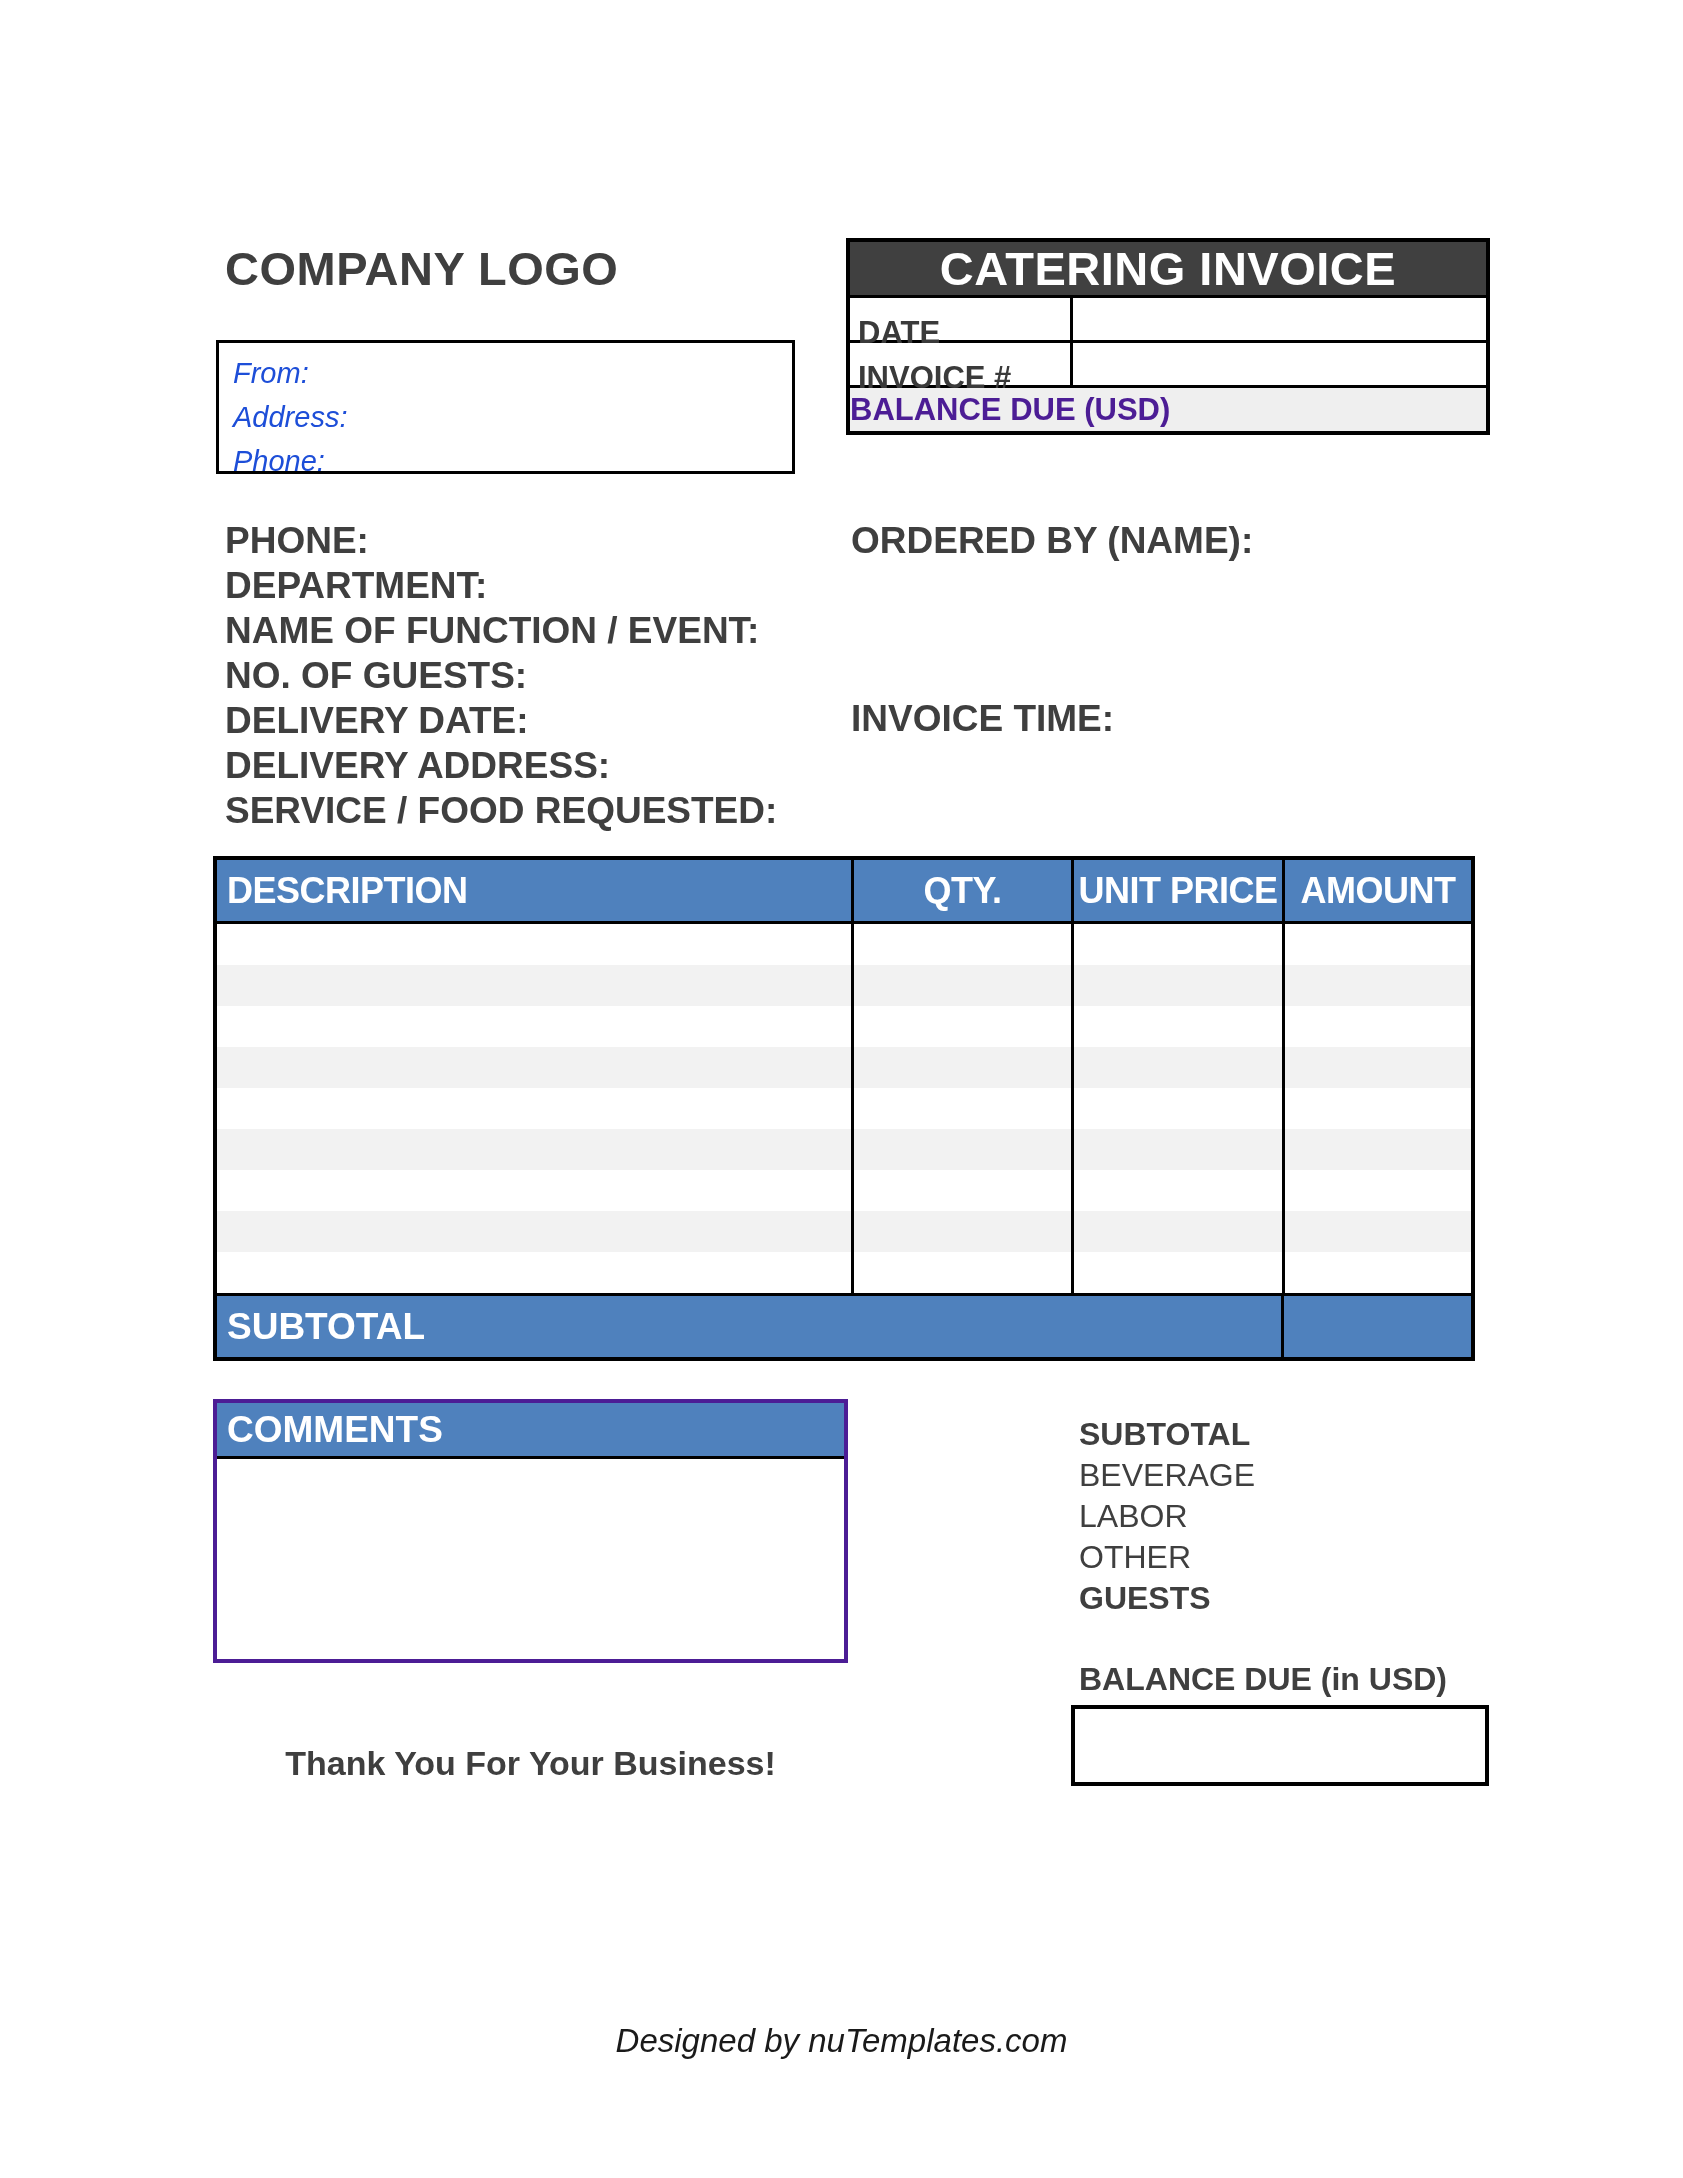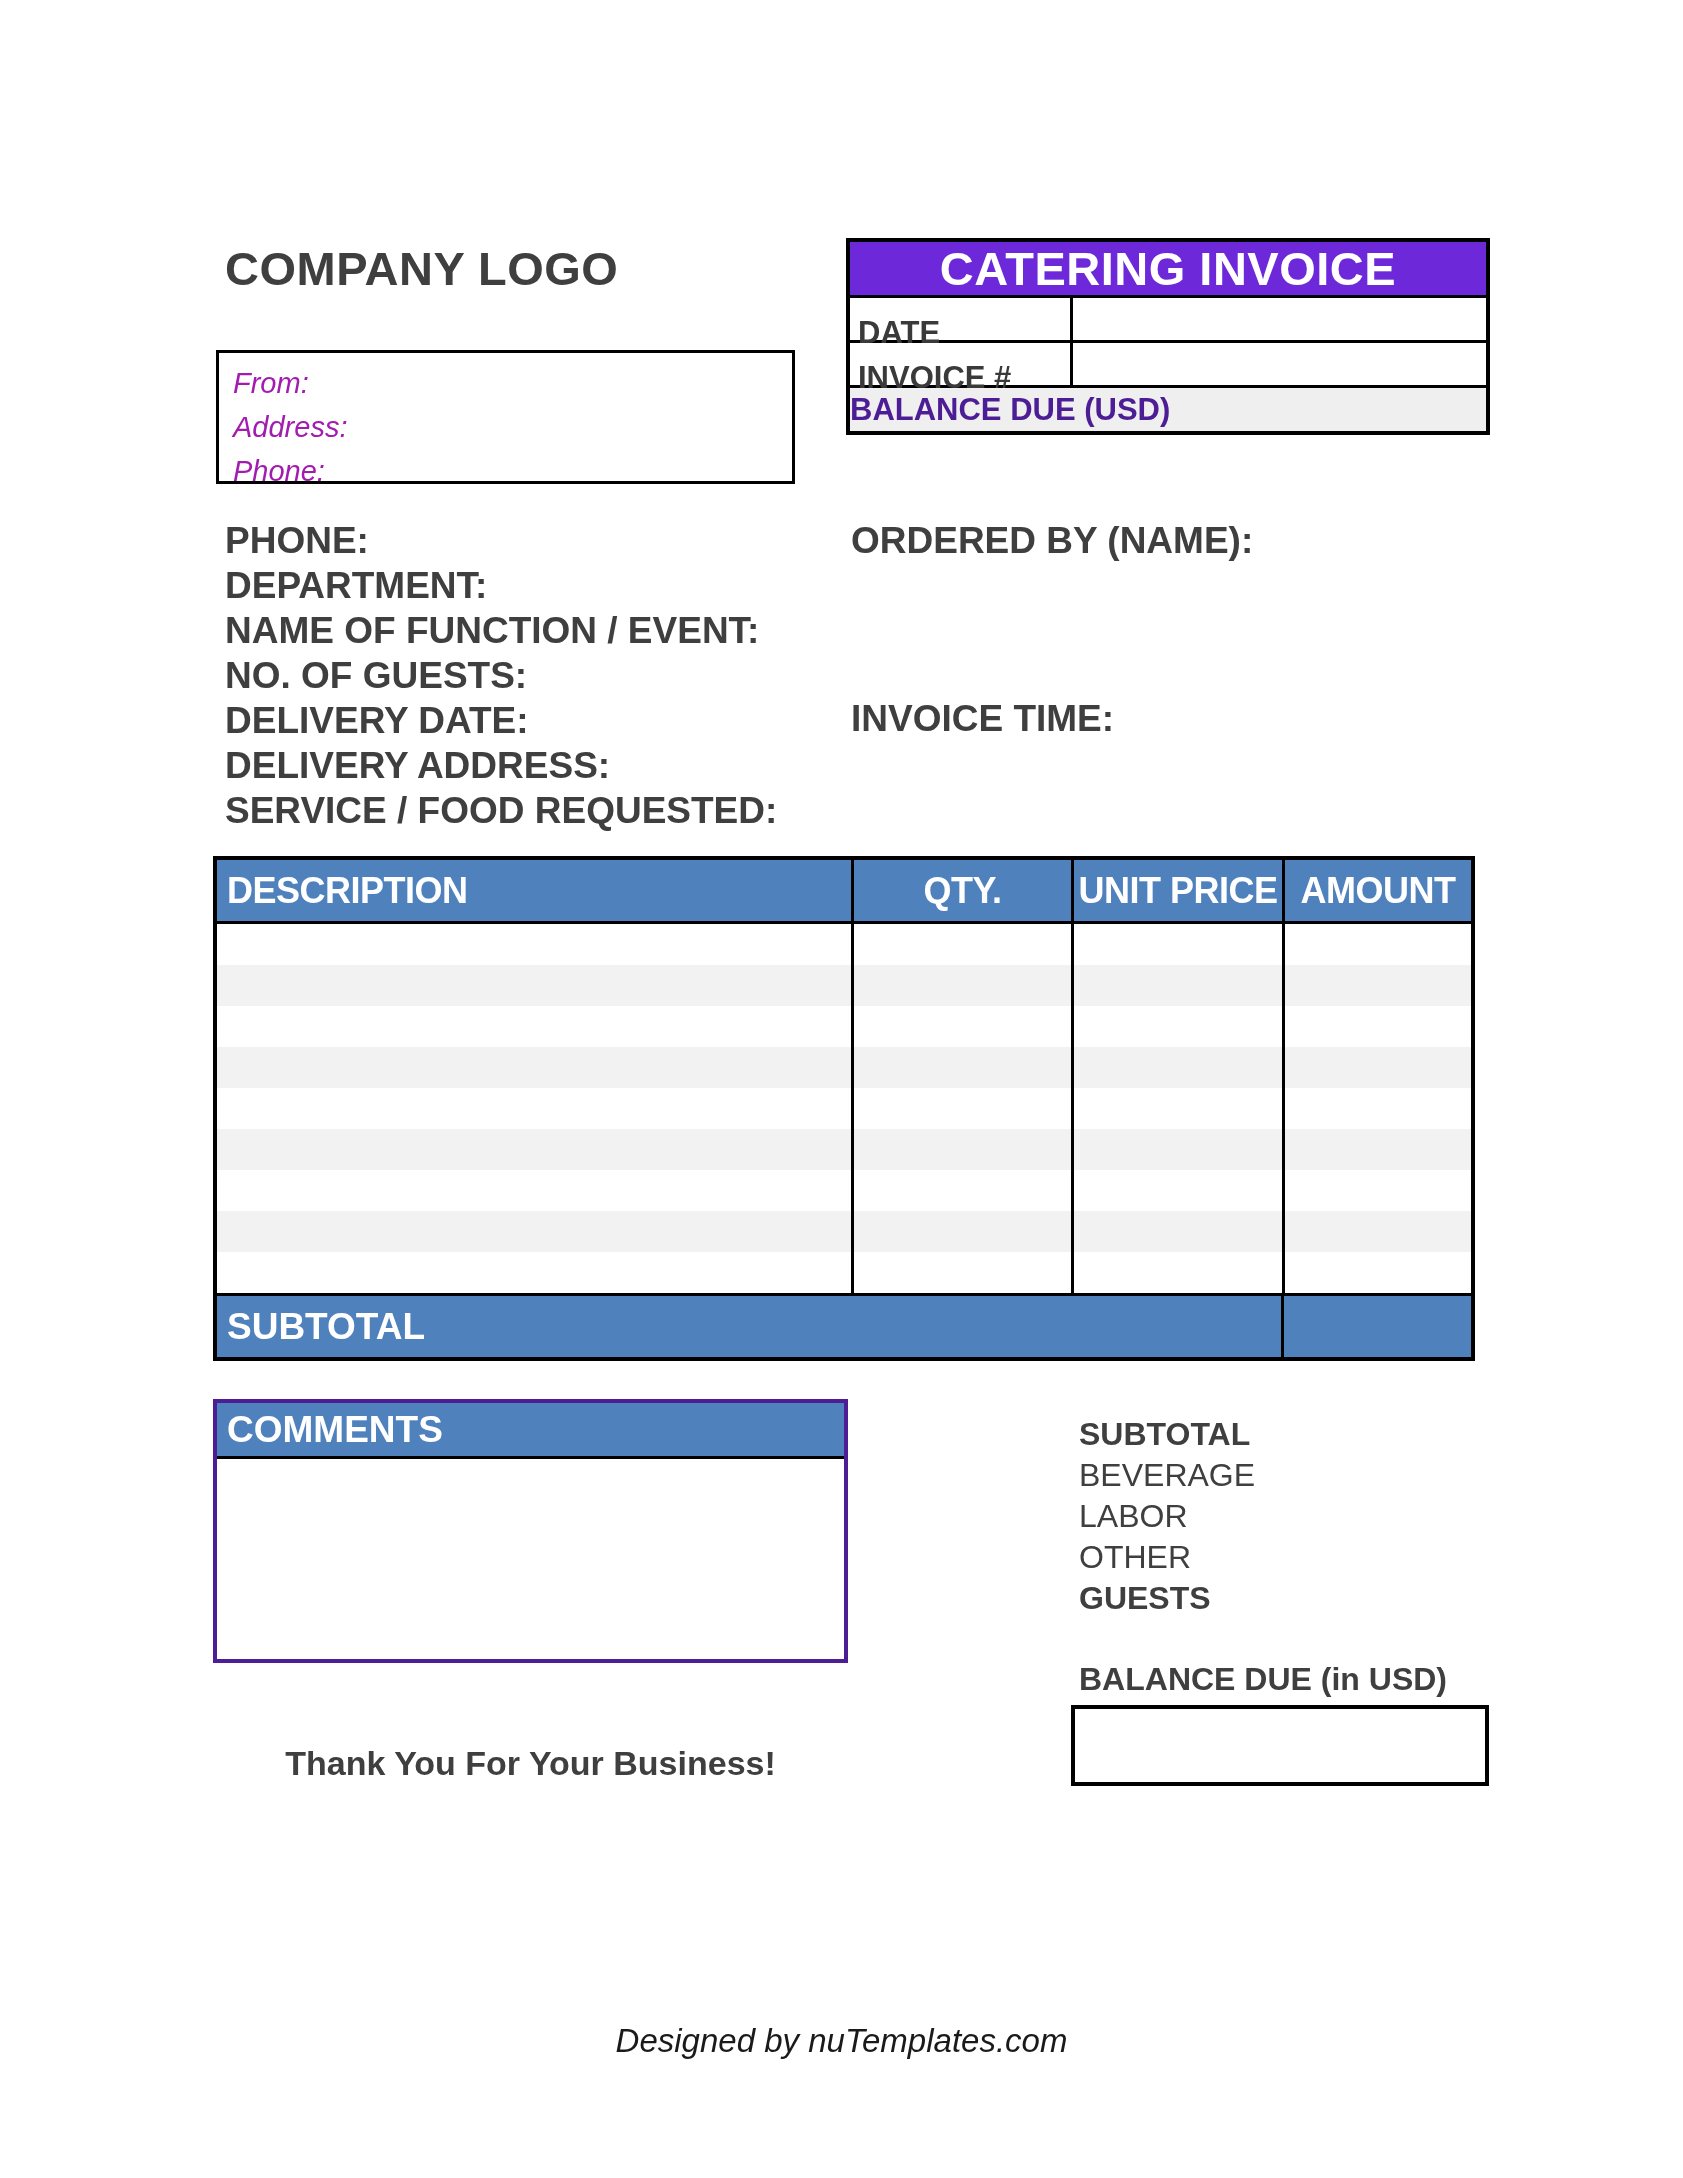--- a/index.html
+++ b/index.html
@@ -5,33 +5,33 @@
   html,body{margin:0;padding:0;background:#ffffff;}
   body{width:1683px;height:2178px;font-family:"Liberation Sans",sans-serif;position:relative;}
   .page{position:absolute;left:0;top:0;width:1683px;height:2178px;background:#ffffff;overflow:hidden;}
 
   
   .company-logo{position:absolute;left:225px;top:241px;font-size:47px;font-weight:bold;
     color:#3f3f3f;letter-spacing:0.5px;white-space:nowrap;}
 
   .inv-header{position:absolute;left:846px;top:238px;width:644px;border:4px solid #000;
     box-sizing:border-box;background:#fff;}
-  .inv-title{height:53px;background:#6d28d9;color:#ffffff;font-weight:bold;font-size:47px;
+  .inv-title{height:53px;background:#404040;color:#ffffff;font-weight:bold;font-size:47px;
     line-height:53px;text-align:center;white-space:nowrap;letter-spacing:0.5px;}
   .inv-row{display:flex;border-top:3px solid #000;height:42px;}
   .inv-row-label{width:220px;display:flex;align-items:center;padding-left:8px;box-sizing:border-box;
     font-weight:bold;font-size:31px;color:#3a3a3a;white-space:nowrap;margin-top:28px;}
   .inv-row-value{flex:1;border-left:3px solid #000;}
   .inv-balance{border-top:3px solid #000;height:46px;background:#efefef;display:flex;align-items:center;
     box-sizing:border-box;font-weight:bold;font-size:31px;color:#4c1d95;}
   .inv-balance .fill{flex:1;height:100%;}
 
   .from-box{position:absolute;left:216px;top:340px;width:579px;height:134px;border:3px solid #000;
-    box-sizing:border-box;padding:8px 0 0 14px;font-style:italic;font-size:29px;color:#a21caf;
-    line-height:44px;background:#fff;margin-top:10px;}
+    box-sizing:border-box;padding:8px 0 0 14px;font-style:italic;font-size:29px;color:#1d4ed8;
+    line-height:44px;background:#fff;}
 
   
   .event-left{position:absolute;left:225px;top:518px;font-size:37px;font-weight:bold;color:#3f3f3f;}
   .event-left div{height:45px;line-height:45px;white-space:nowrap;}
   .ordered-by{position:absolute;left:851px;top:518px;height:45px;line-height:45px;
     font-size:37px;font-weight:bold;color:#3f3f3f;white-space:nowrap;}
   .delivery-time{position:absolute;left:851px;top:696px;height:45px;line-height:45px;
     font-size:37px;font-weight:bold;color:#3f3f3f;white-space:nowrap;}
 
   

